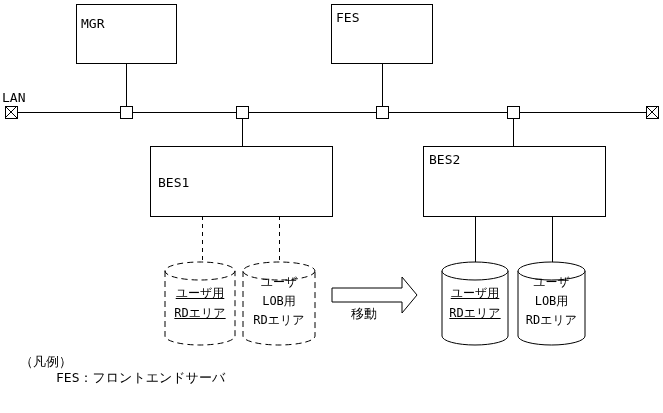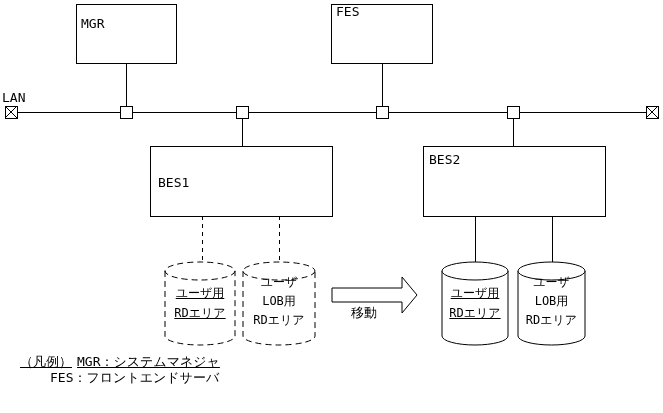--- a/index.html
+++ b/index.html
@@ -91,21 +91,21 @@
     <g shape-rendering="auto">
       <path d="M518,271 L518,336 A33.5,9 0 0 0 585,336 L585,271" fill="#fff" stroke="#000"></path>
       <ellipse cx="551.5" cy="271" rx="33.5" ry="9" fill="#fff" stroke="#000"></ellipse>
     </g>
 
     <polygon points="332,288 402,288 402,277 417,295 402,313 402,302 332,302" fill="#fff" stroke="#000" shape-rendering="auto"></polygon>
   </svg>
 
   <div class="lbl" style="left:2px; top:90px;">LAN</div>
   <div class="lbl" style="left:81px; top:16px;">MGR</div>
-  <div class="lbl" style="left:336px; top:4px;">FES</div>
+  <div class="lbl" style="left:336px; top:10px;">FES</div>
   <div class="lbl" style="left:158px; top:152px;margin-top:23px;">BES1</div>
   <div class="lbl" style="left:429px; top:152px;text-align:right;">BES2</div>
 
   <div class="cyl-text two" style="left:165px; top:283px; width:70px;">
     <div>ユーザ用</div>
     <div>RDエリア</div>
   </div>
   <div class="cyl-text three" style="left:243px; top:273px; width:72px;">
     <div>ユーザ</div>
     <div>LOB用</div>
@@ -114,23 +114,22 @@
   <div class="cyl-text two" style="left:442px; top:283px; width:66px;">
     <div>ユーザ用</div>
     <div>RDエリア</div>
   </div>
   <div class="cyl-text three" style="left:518px; top:273px; width:67px;">
     <div>ユーザ</div>
     <div>LOB用</div>
     <div>RDエリア</div>
   </div>
 
-  <div class="lbl" style="left:351px; top:306px;font-family:Liberation Mono, monospace;">移動</div>
+  <div class="lbl" style="left:351px; top:306px;">移動</div>
 
-  <div class="legend-row" style="left:20px; top:354px;text-decoration:underline;">
+  <div class="legend-row" style="left:20px; top:354px;">
     <span class="lbl2">（凡例）</span>
-    <span class="lbl2">MGR：システムマネジャ</span>
   </div>
-  <div class="legend-row" style="left:50px; top:370px;">
+  <div class="legend-row" style="left:56px; top:370px;">
     <span class="lbl2">FES：フロントエンドサーバ</span>
   </div>
 
 </div>
 
 </body></html>

